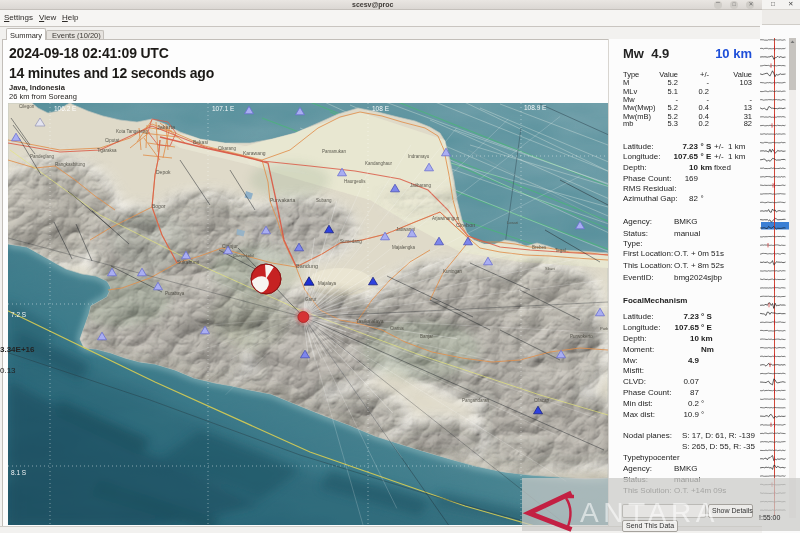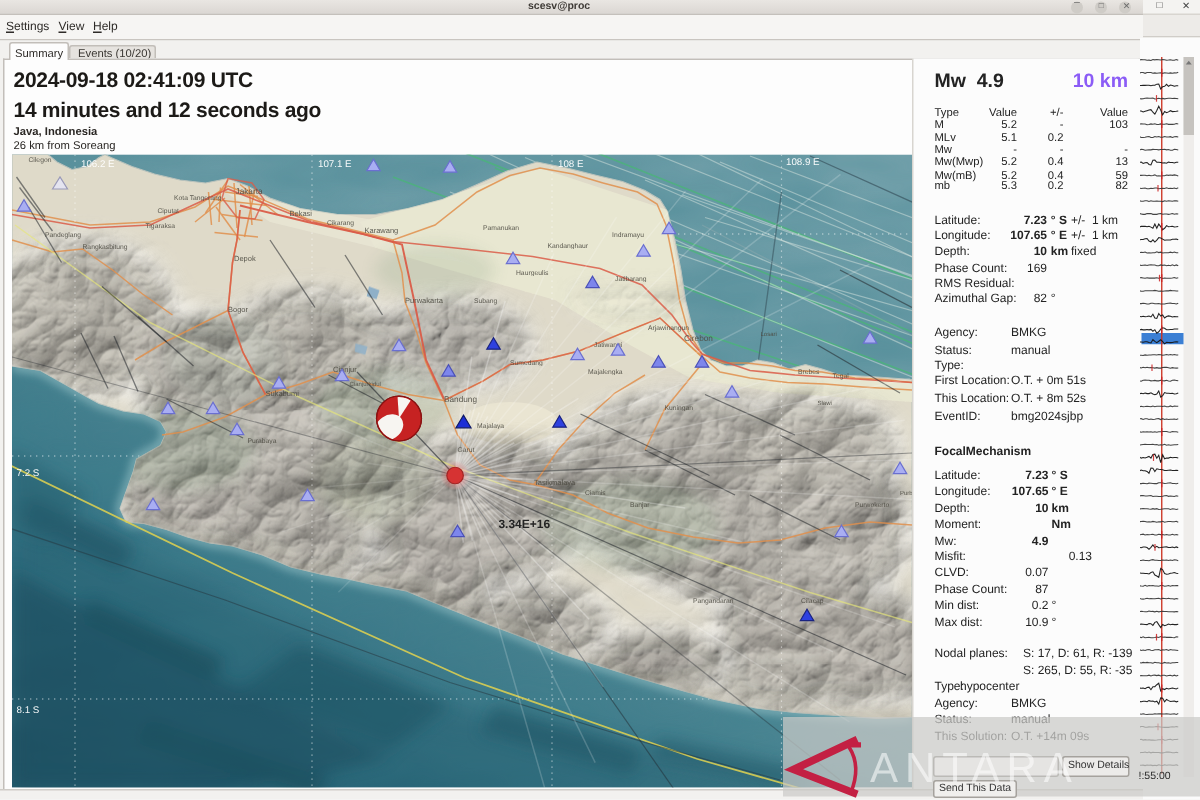--- a/index.html
+++ b/index.html
@@ -417,21 +417,21 @@
   <circle cx="266" cy="279" r="15" fill="none" stroke="#8a1212" stroke-width="0.8"></circle>
 </g>
 
 <circle cx="303.4" cy="317" r="10" fill="url(#epi)"></circle>
 <circle cx="303.4" cy="317" r="5.5" fill="#d63333" stroke="#a32424" stroke-width="0.8"></circle>
 </svg>
 </div>
 
 <div class="abs" style="left:608px;top:39px;width:152px;height:487px;background:#fcfcfc;border-left:1px solid #d8d5d0;"></div>
 <div class="abs" style="left:623px;top:45.5px;font-size:13px;font-weight:bold;color:#232323;">Mw&nbsp; 4.9</div>
-<div class="abs" style="left:0px;width:752px;text-align:right;top:45.5px;font-size:13px;font-weight:bold;color:#8b5cf6;">10 km</div>
+<div class="abs" style="left:0px;width:752px;text-align:right;top:45.5px;font-size:13px;font-weight:bold;color:#1d4ed8;">10 km</div>
 <div class="abs" style="left:623px;top:70.3px;font-size:7.5px;color:#232323;">Type</div>
 <div class="abs" style="left:0px;width:678px;text-align:right;top:70.3px;font-size:7.5px;color:#232323;">Value</div>
 <div class="abs" style="left:0px;width:709px;text-align:right;top:70.3px;font-size:7.5px;color:#232323;">+/-</div>
 <div class="abs" style="left:0px;width:752px;text-align:right;top:70.3px;font-size:7.5px;color:#232323;">Value</div>
 <div class="abs" style="left:623px;top:78.3px;font-size:7.5px;color:#232323;">M</div>
 <div class="abs" style="left:0px;width:678px;text-align:right;top:78.3px;font-size:7.5px;color:#232323;">5.2</div>
 <div class="abs" style="left:0px;width:709px;text-align:right;top:78.3px;font-size:7.5px;color:#232323;">-</div>
 <div class="abs" style="left:0px;width:752px;text-align:right;top:78.3px;font-size:7.5px;color:#232323;">103</div>
 <div class="abs" style="left:623px;top:86.6px;font-size:7.5px;color:#232323;">MLv</div>
 <div class="abs" style="left:0px;width:678px;text-align:right;top:86.6px;font-size:7.5px;color:#232323;">5.1</div>
@@ -441,21 +441,21 @@
 <div class="abs" style="left:0px;width:678px;text-align:right;top:94.89999999999999px;font-size:7.5px;color:#232323;">-</div>
 <div class="abs" style="left:0px;width:709px;text-align:right;top:94.89999999999999px;font-size:7.5px;color:#232323;">-</div>
 <div class="abs" style="left:0px;width:752px;text-align:right;top:94.89999999999999px;font-size:7.5px;color:#232323;">-</div>
 <div class="abs" style="left:623px;top:103.2px;font-size:7.5px;color:#232323;">Mw(Mwp)</div>
 <div class="abs" style="left:0px;width:678px;text-align:right;top:103.2px;font-size:7.5px;color:#232323;">5.2</div>
 <div class="abs" style="left:0px;width:709px;text-align:right;top:103.2px;font-size:7.5px;color:#232323;">0.4</div>
 <div class="abs" style="left:0px;width:752px;text-align:right;top:103.2px;font-size:7.5px;color:#232323;">13</div>
 <div class="abs" style="left:623px;top:111.5px;font-size:7.5px;color:#232323;">Mw(mB)</div>
 <div class="abs" style="left:0px;width:678px;text-align:right;top:111.5px;font-size:7.5px;color:#232323;">5.2</div>
 <div class="abs" style="left:0px;width:709px;text-align:right;top:111.5px;font-size:7.5px;color:#232323;">0.4</div>
-<div class="abs" style="left:0px;width:752px;text-align:right;top:111.5px;font-size:7.5px;color:#232323;">59</div>
+<div class="abs" style="left:0px;width:752px;text-align:right;top:111.5px;font-size:7.5px;color:#232323;">31</div>
 <div class="abs" style="left:623px;top:119.3px;font-size:7.5px;color:#232323;">mb</div>
 <div class="abs" style="left:0px;width:678px;text-align:right;top:119.3px;font-size:7.5px;color:#232323;">5.3</div>
 <div class="abs" style="left:0px;width:709px;text-align:right;top:119.3px;font-size:7.5px;color:#232323;">0.2</div>
 <div class="abs" style="left:0px;width:752px;text-align:right;top:119.3px;font-size:7.5px;color:#232323;">82</div>
 <div class="abs" style="left:623px;top:141.5px;font-size:8px;color:#232323;">Latitude:</div>
 <div class="abs" style="left:0px;width:698px;text-align:right;top:141.5px;font-size:8px;font-weight:bold;color:#232323;">7.23</div>
 <div class="abs" style="left:700.5px;top:141.5px;font-size:8px;font-weight:bold;color:#232323;">° S</div>
 <div class="abs" style="left:714px;top:141.5px;font-size:8px;color:#232323;">+/- &nbsp;1 km</div>
 <div class="abs" style="left:623px;top:152.0px;font-size:8px;color:#232323;">Longitude:</div>
 <div class="abs" style="left:0px;width:698px;text-align:right;top:152.0px;font-size:8px;font-weight:bold;color:#232323;">107.65</div>
@@ -488,26 +488,26 @@
 <div class="abs" style="left:623px;top:312.1px;font-size:8px;color:#232323;">Latitude:</div>
 <div class="abs" style="left:0px;width:699px;text-align:right;top:312.1px;font-size:8px;font-weight:bold;color:#232323;">7.23</div>
 <div class="abs" style="left:701px;top:312.1px;font-size:8px;font-weight:bold;color:#232323;">° S</div>
 <div class="abs" style="left:623px;top:322.9px;font-size:8px;color:#232323;">Longitude:</div>
 <div class="abs" style="left:0px;width:699px;text-align:right;top:322.9px;font-size:8px;font-weight:bold;color:#232323;">107.65</div>
 <div class="abs" style="left:701px;top:322.9px;font-size:8px;font-weight:bold;color:#232323;">° E</div>
 <div class="abs" style="left:623px;top:333.9px;font-size:8px;color:#232323;">Depth:</div>
 <div class="abs" style="left:0px;width:699px;text-align:right;top:333.9px;font-size:8px;font-weight:bold;color:#232323;">10</div>
 <div class="abs" style="left:701px;top:333.9px;font-size:8px;font-weight:bold;color:#232323;">km</div>
 <div class="abs" style="left:623px;top:344.8px;font-size:8px;color:#232323;">Moment:</div>
-<div class="abs" style="left:0px;width:699px;text-align:center;top:344.8px;font-size:8px;font-weight:bold;color:#232323;">3.34E+16</div>
+<div class="abs" style="left:0px;width:699px;text-align:left;top:344.8px;font-size:8px;font-weight:bold;color:#232323;">3.34E+16</div>
 <div class="abs" style="left:701px;top:344.8px;font-size:8px;font-weight:bold;color:#232323;">Nm</div>
 <div class="abs" style="left:623px;top:355.7px;font-size:8px;color:#232323;">Mw:</div>
 <div class="abs" style="left:0px;width:699px;text-align:right;top:355.7px;font-size:8px;font-weight:bold;color:#232323;">4.9</div>
 <div class="abs" style="left:623px;top:366.2px;font-size:8px;color:#232323;">Misfit:</div>
-<div class="abs" style="left:0px;width:728px;text-align:right;top:366.2px;font-size:8px;color:#232323;padding-left:20px;">0.13</div>
+<div class="abs" style="left:0px;width:728px;text-align:left;top:366.2px;font-size:8px;color:#232323;">0.13</div>
 <div class="abs" style="left:623px;top:377.1px;font-size:8px;color:#232323;">CLVD:</div>
 <div class="abs" style="left:0px;width:699px;text-align:right;top:377.1px;font-size:8px;color:#232323;">0.07</div>
 <div class="abs" style="left:623px;top:388.1px;font-size:8px;color:#232323;">Phase Count:</div>
 <div class="abs" style="left:0px;width:699px;text-align:right;top:388.1px;font-size:8px;color:#232323;">87</div>
 <div class="abs" style="left:623px;top:399.0px;font-size:8px;color:#232323;">Min dist:</div>
 <div class="abs" style="left:0px;width:699px;text-align:right;top:399.0px;font-size:8px;color:#232323;">0.2</div>
 <div class="abs" style="left:701px;top:399.0px;font-size:8px;color:#232323;">°</div>
 <div class="abs" style="left:623px;top:409.5px;font-size:8px;color:#232323;">Max dist:</div>
 <div class="abs" style="left:0px;width:699px;text-align:right;top:409.5px;font-size:8px;color:#232323;">10.9</div>
 <div class="abs" style="left:701px;top:409.5px;font-size:8px;color:#232323;">°</div>

